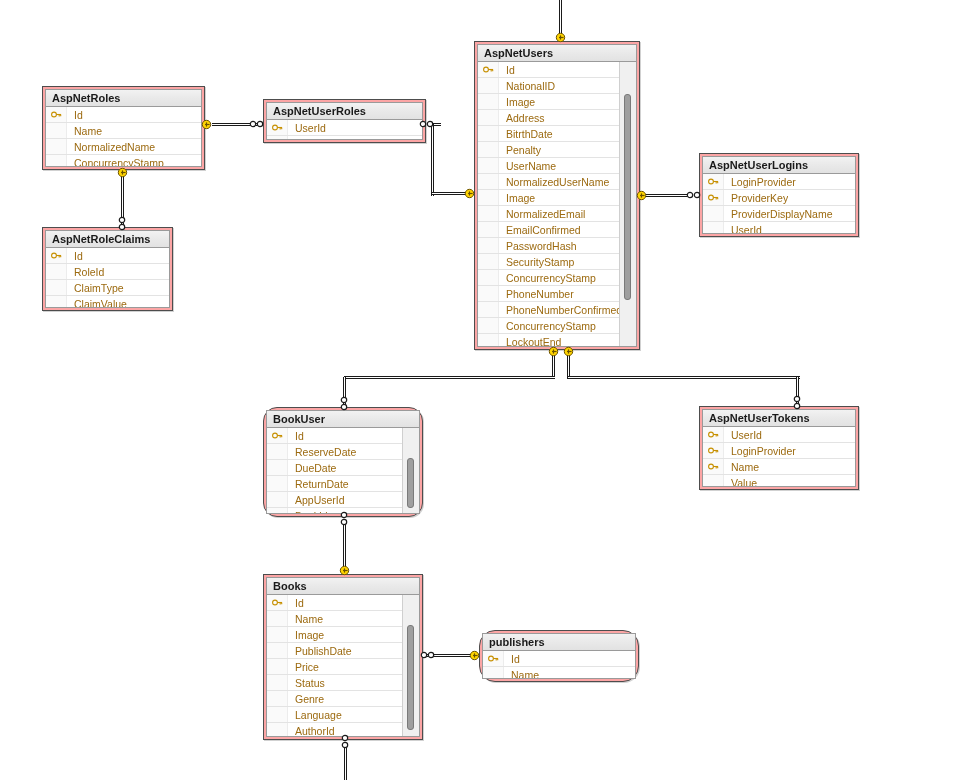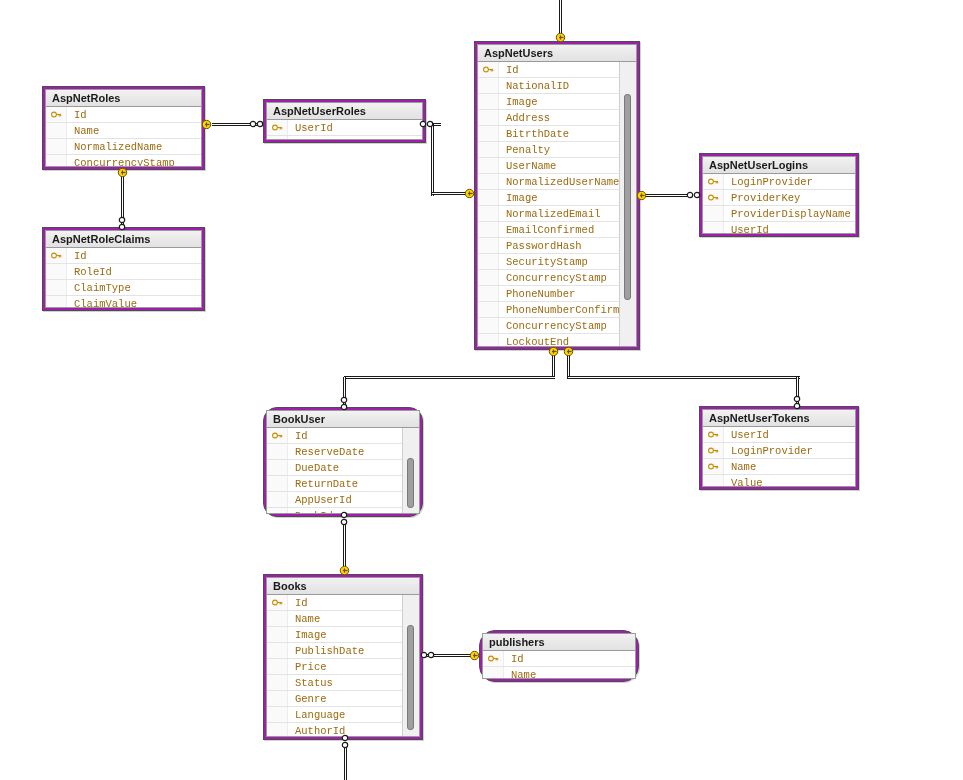--- a/index.html
+++ b/index.html
@@ -5,21 +5,21 @@
   html,body{margin:0;padding:0;background:#ffffff;}
   body{
     width:963px;height:780px;position:relative;overflow:hidden;
     font-family:"Liberation Sans",sans-serif;
   }
   #canvas{position:absolute;left:0;top:0;width:963px;height:780px;}
 
   
   .entity{
     position:absolute;
-    background:#a21caf;
+    background:#fca5a5;
     border:1px solid #4d4d4d;
     box-sizing:border-box;
     box-shadow:1px 1px 0 rgba(0,0,0,.18);
     z-index:5;
   }
   .entity .inner{
     position:absolute;inset:2px;
     border:1px solid #9a9a9a;
     background:#fdfdfd;
     box-sizing:border-box;
@@ -30,21 +30,21 @@
     height:16px;line-height:16px;
     background:linear-gradient(to bottom,#f2f2f2 0%,#e9e9e9 50%,#e2e2e2 100%);
     border-bottom:1px solid #9a9a9a;
     font-size:11px;font-weight:bold;color:#1a1a1a;
     padding-left:6px;
     flex:0 0 auto;
     letter-spacing:0px;
     white-space:nowrap;
   }
   .ent-body{
-    flex:1 1 auto;display:flex;flex-direction:row;overflow:hidden;background:#ffffff;font-family:Liberation Mono, monospace;
+    flex:1 1 auto;display:flex;flex-direction:row;overflow:hidden;background:#ffffff;
   }
   .rows{flex:1 1 auto;display:flex;flex-direction:column;overflow:hidden;}
   .frow{
     height:16px;line-height:16px;
     display:flex;align-items:center;
     border-bottom:1px solid #e3e3e3;
     box-sizing:border-box;
     flex:0 0 16px;
     background:#ffffff;
   }
@@ -442,21 +442,21 @@
             </div>
             <div class="frow">
               <div class="fkey"></div>
               <div class="fname">UserId</div>
             </div>
             <div class="spacer"></div>
           </div>
         </div>
       </div>
     </div>
-    <div class="entity" style="left: 42px; top: 227px; width: 163px; height: 84px;">
+    <div class="entity" style="left: 42px; top: 227px; width: 131px; height: 84px;">
       <div class="inner">
         <div class="ent-title">AspNetRoleClaims</div>
         <div class="ent-body">
           <div class="rows">
             <div class="frow">
               <div class="fkey">
                 <svg class="keyico" viewBox="0 0 11 9">
                   <circle cx="3" cy="4.5" r="2.4" fill="none" stroke="#c79000" stroke-width="1.1"></circle>
                   <circle cx="3" cy="4.5" r="0.7" fill="#ffffff"></circle>
                   <path d="M5.2 4.5 H10" stroke="#c79000" stroke-width="1.1" fill="none"></path>

